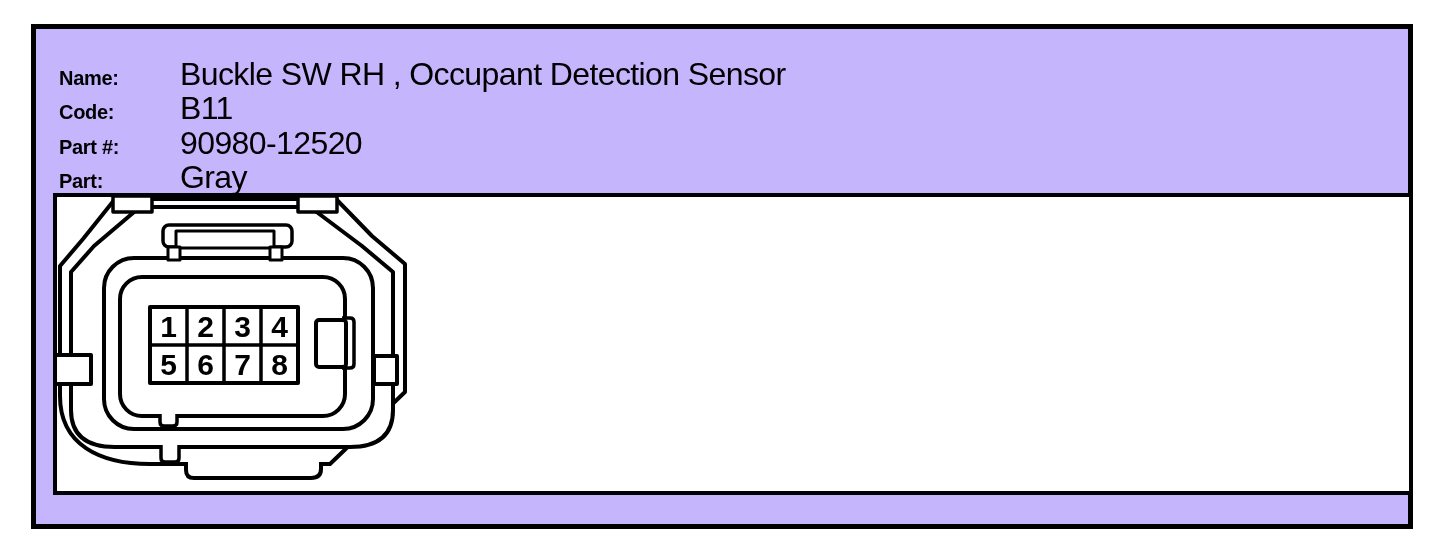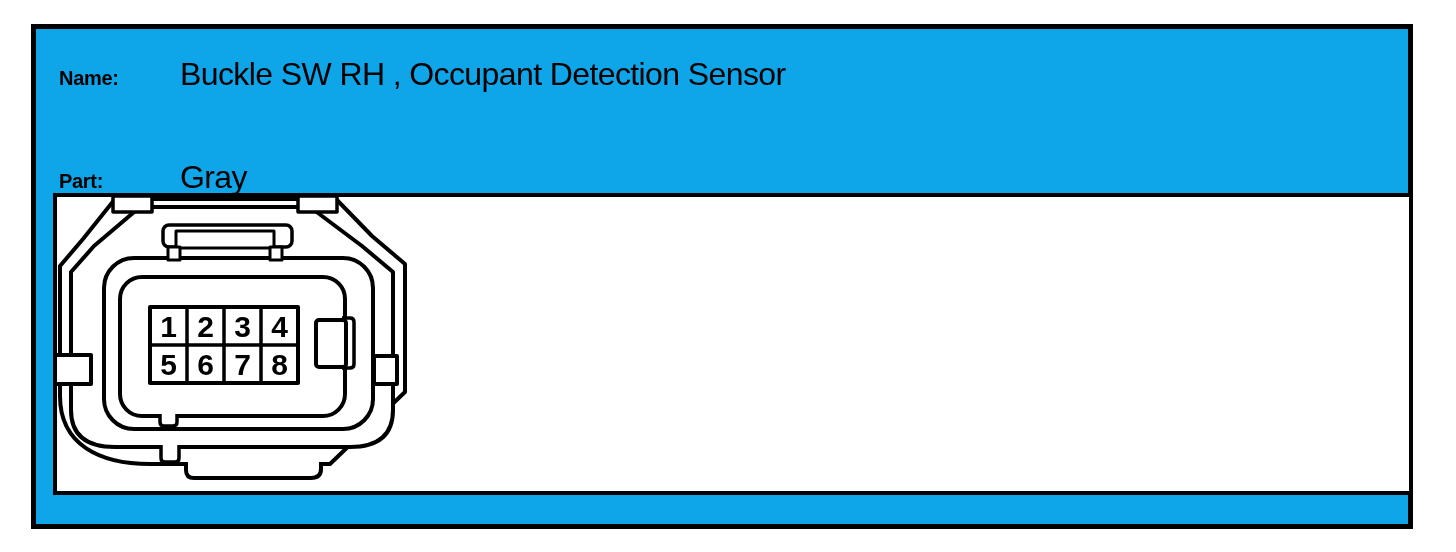--- a/index.html
+++ b/index.html
@@ -15,21 +15,21 @@
     background: #ffffff;
     overflow: hidden;
   }
   .outer-box {
     position: absolute;
     left: 31px;
     top: 24px;
     width: 1372px;  
     height: 495px;  
     border: 5px solid #000;
-    background: #0ea5e9;
+    background: #c4b5fd;
   }
   .header {
     position: absolute;
     left: 23px;
     top: 0;
     right: 10px;
     height: 160px;
   }
   .info-row {
     position: absolute;
@@ -81,20 +81,28 @@
 <body>
 
 <div class="page">
   <div class="outer-box">
 
     <div class="header">
       <div class="info-row r0">
         <span class="info-label">Name:</span>
         <span class="info-value">Buckle SW RH , Occupant Detection Sensor</span>
       </div>
+      <div class="info-row r1">
+        <span class="info-label">Code:</span>
+        <span class="info-value">B11</span>
+      </div>
+      <div class="info-row r2">
+        <span class="info-label">Part #:</span>
+        <span class="info-value">90980-12520</span>
+      </div>
       <div class="info-row r3">
         <span class="info-label">Part:</span>
         <span class="info-value">Gray</span>
       </div>
     </div>
 
     <div class="diagram-box">
       <svg class="connector-svg" width="470" height="294" viewBox="57 197 470 294" xmlns="http://www.w3.org/2000/svg">
         <g stroke="#000" fill="none" stroke-width="4" stroke-linejoin="round">
 

